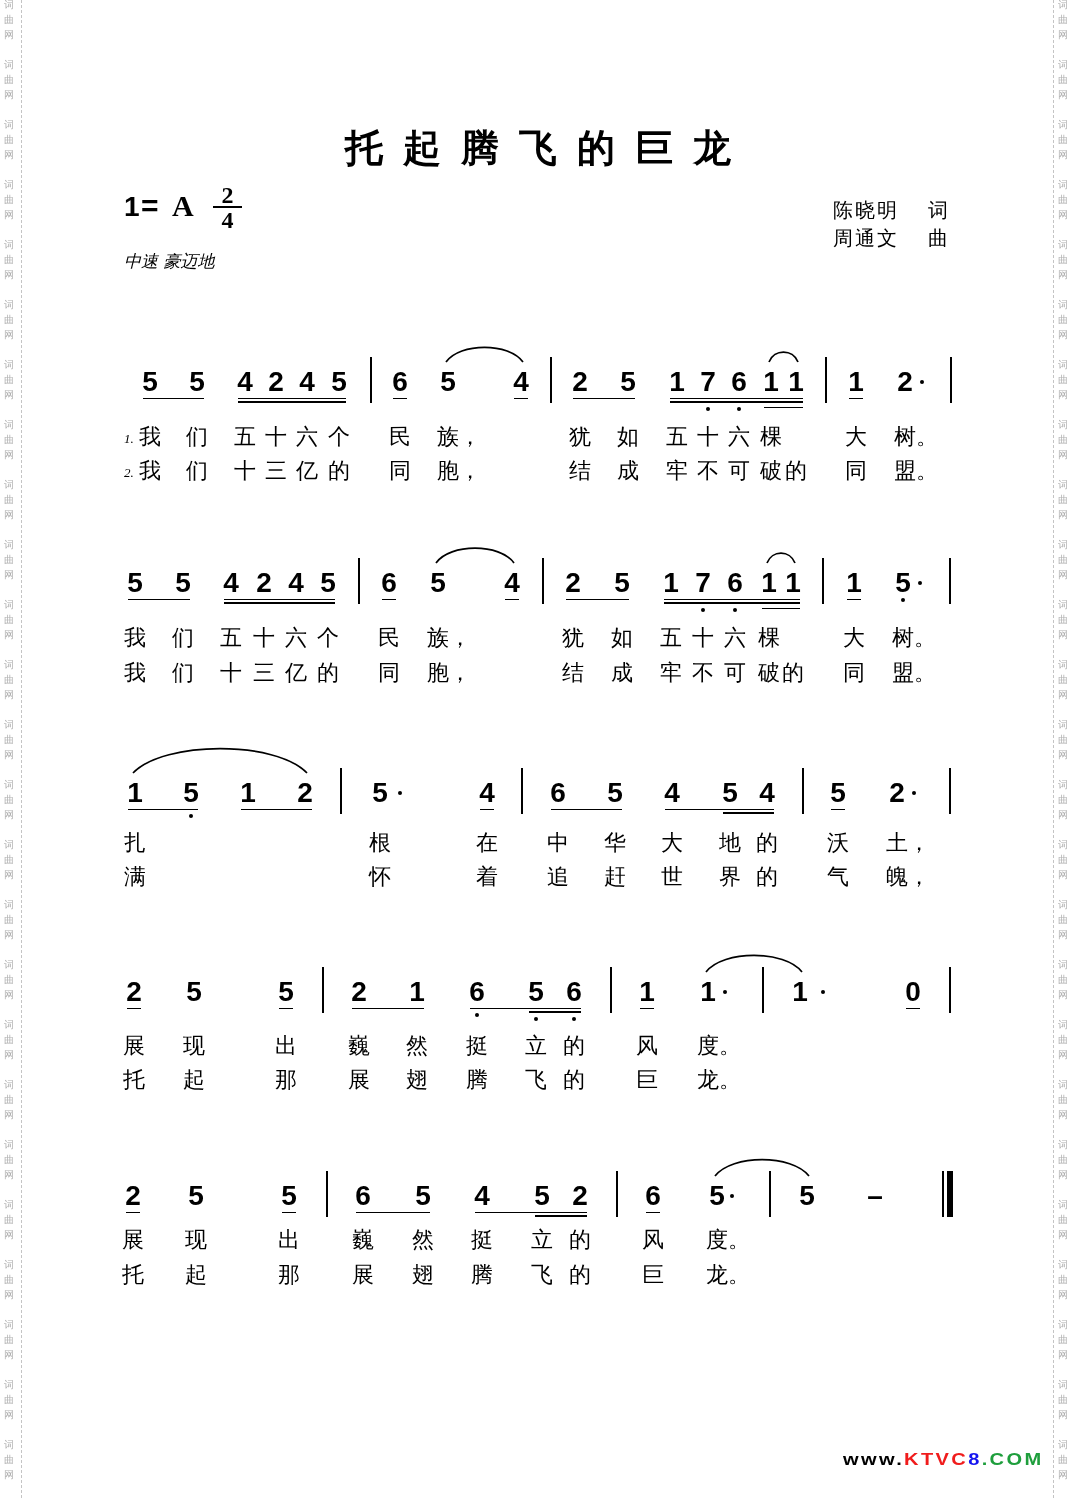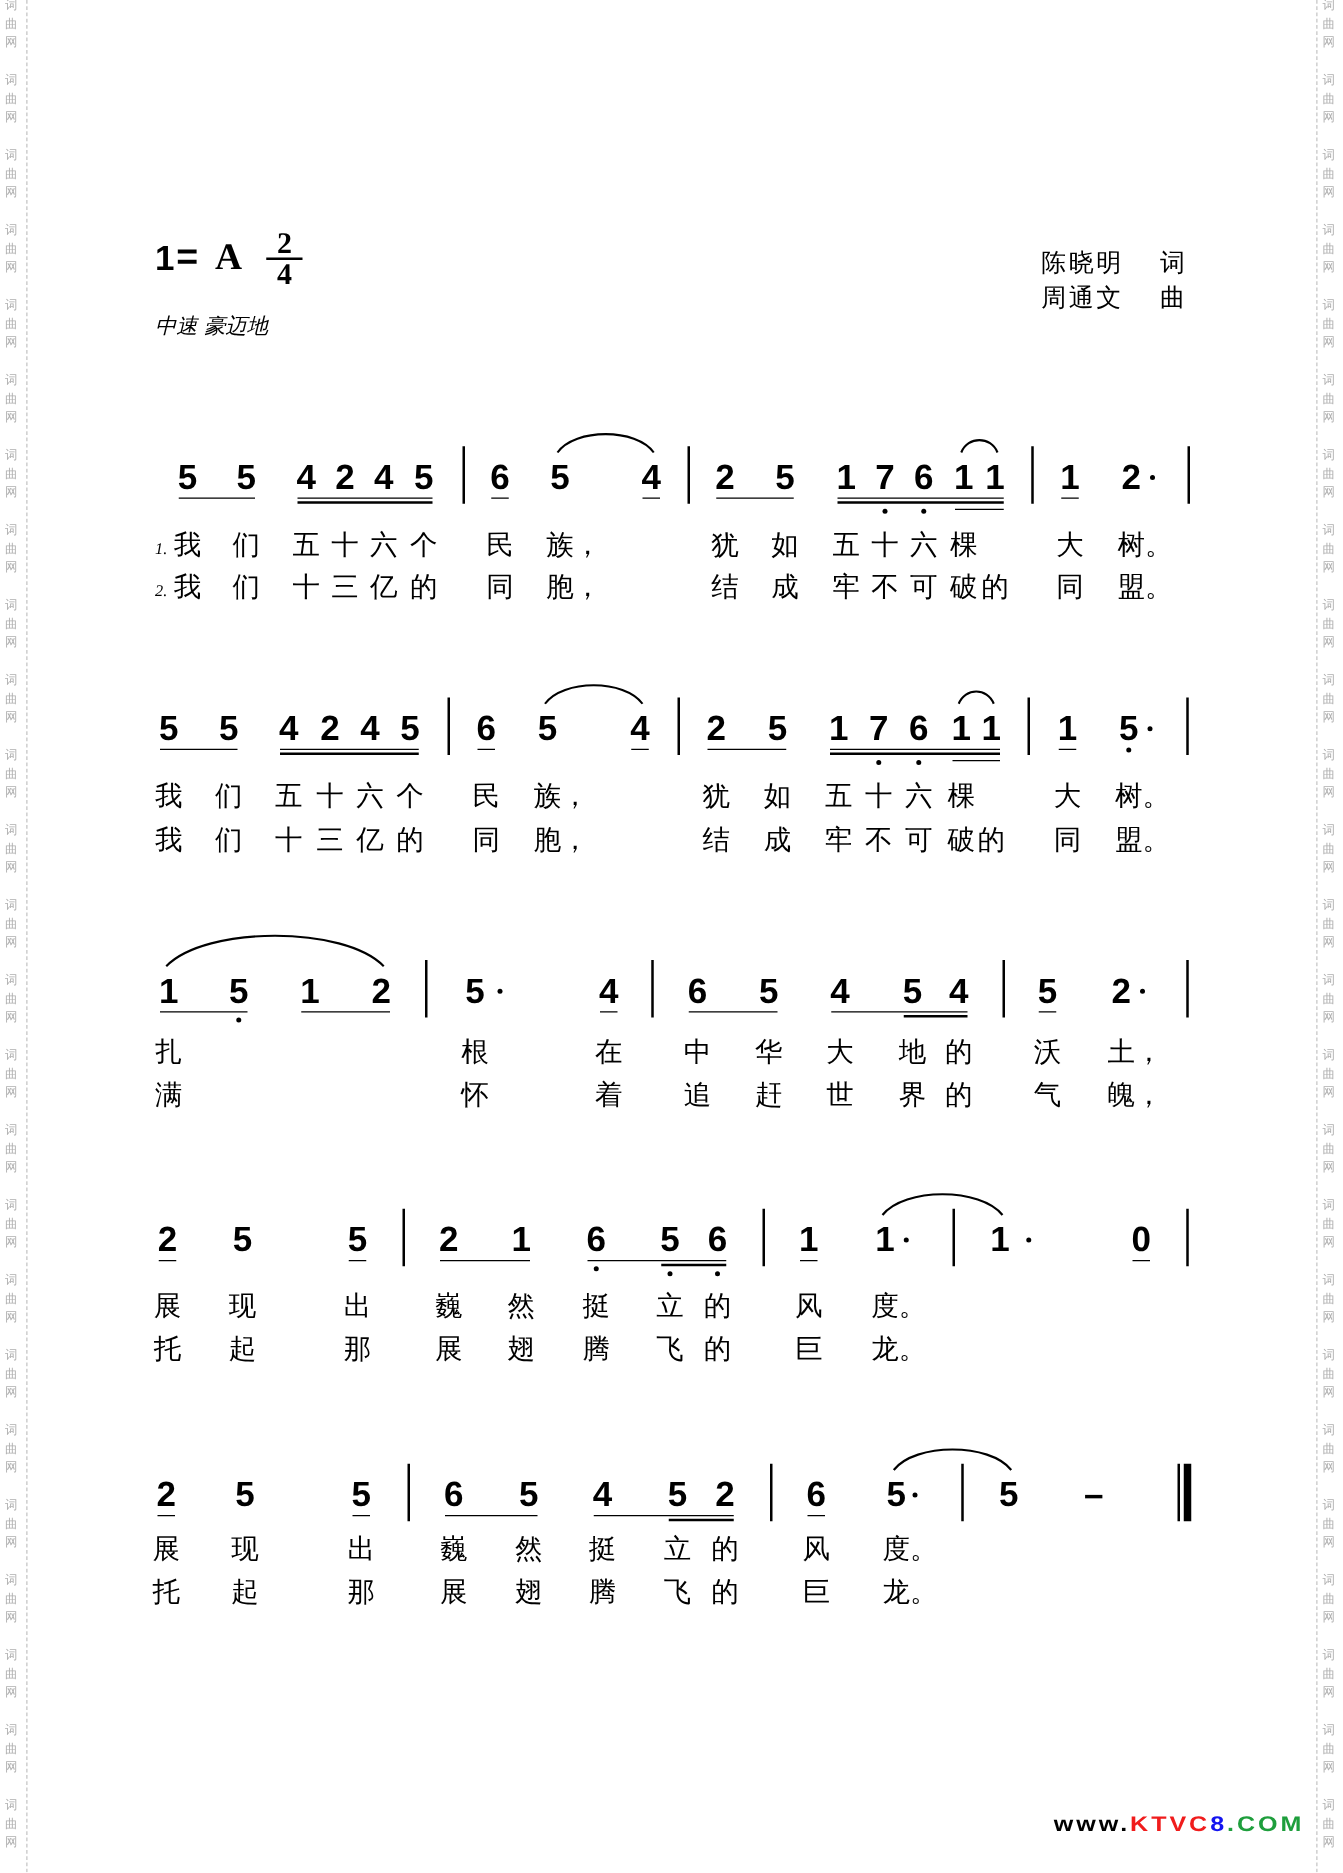--- a/index.html
+++ b/index.html
@@ -186,20 +186,21 @@
         <span class="wm-char" style="top: 1350px;">网</span>
         <span class="wm-char" style="top: 1380px;">词</span>
         <span class="wm-char" style="top: 1395px;">曲</span>
         <span class="wm-char" style="top: 1410px;">网</span>
         <span class="wm-char" style="top: 1440px;">词</span>
         <span class="wm-char" style="top: 1455px;">曲</span>
         <span class="wm-char" style="top: 1470px;">网</span>
       </div>
     </div>
 
+  <div class="title">托起腾飞的巨龙</div>
 
   <div>
     <span class="key-do">1</span>
     <span class="key-eq">=</span>
     <span class="key-name">A</span>
   </div>
   <div>
     <span class="ts-num">2</span>
     <span class="ts-line"></span>
     <span class="ts-den">4</span>

